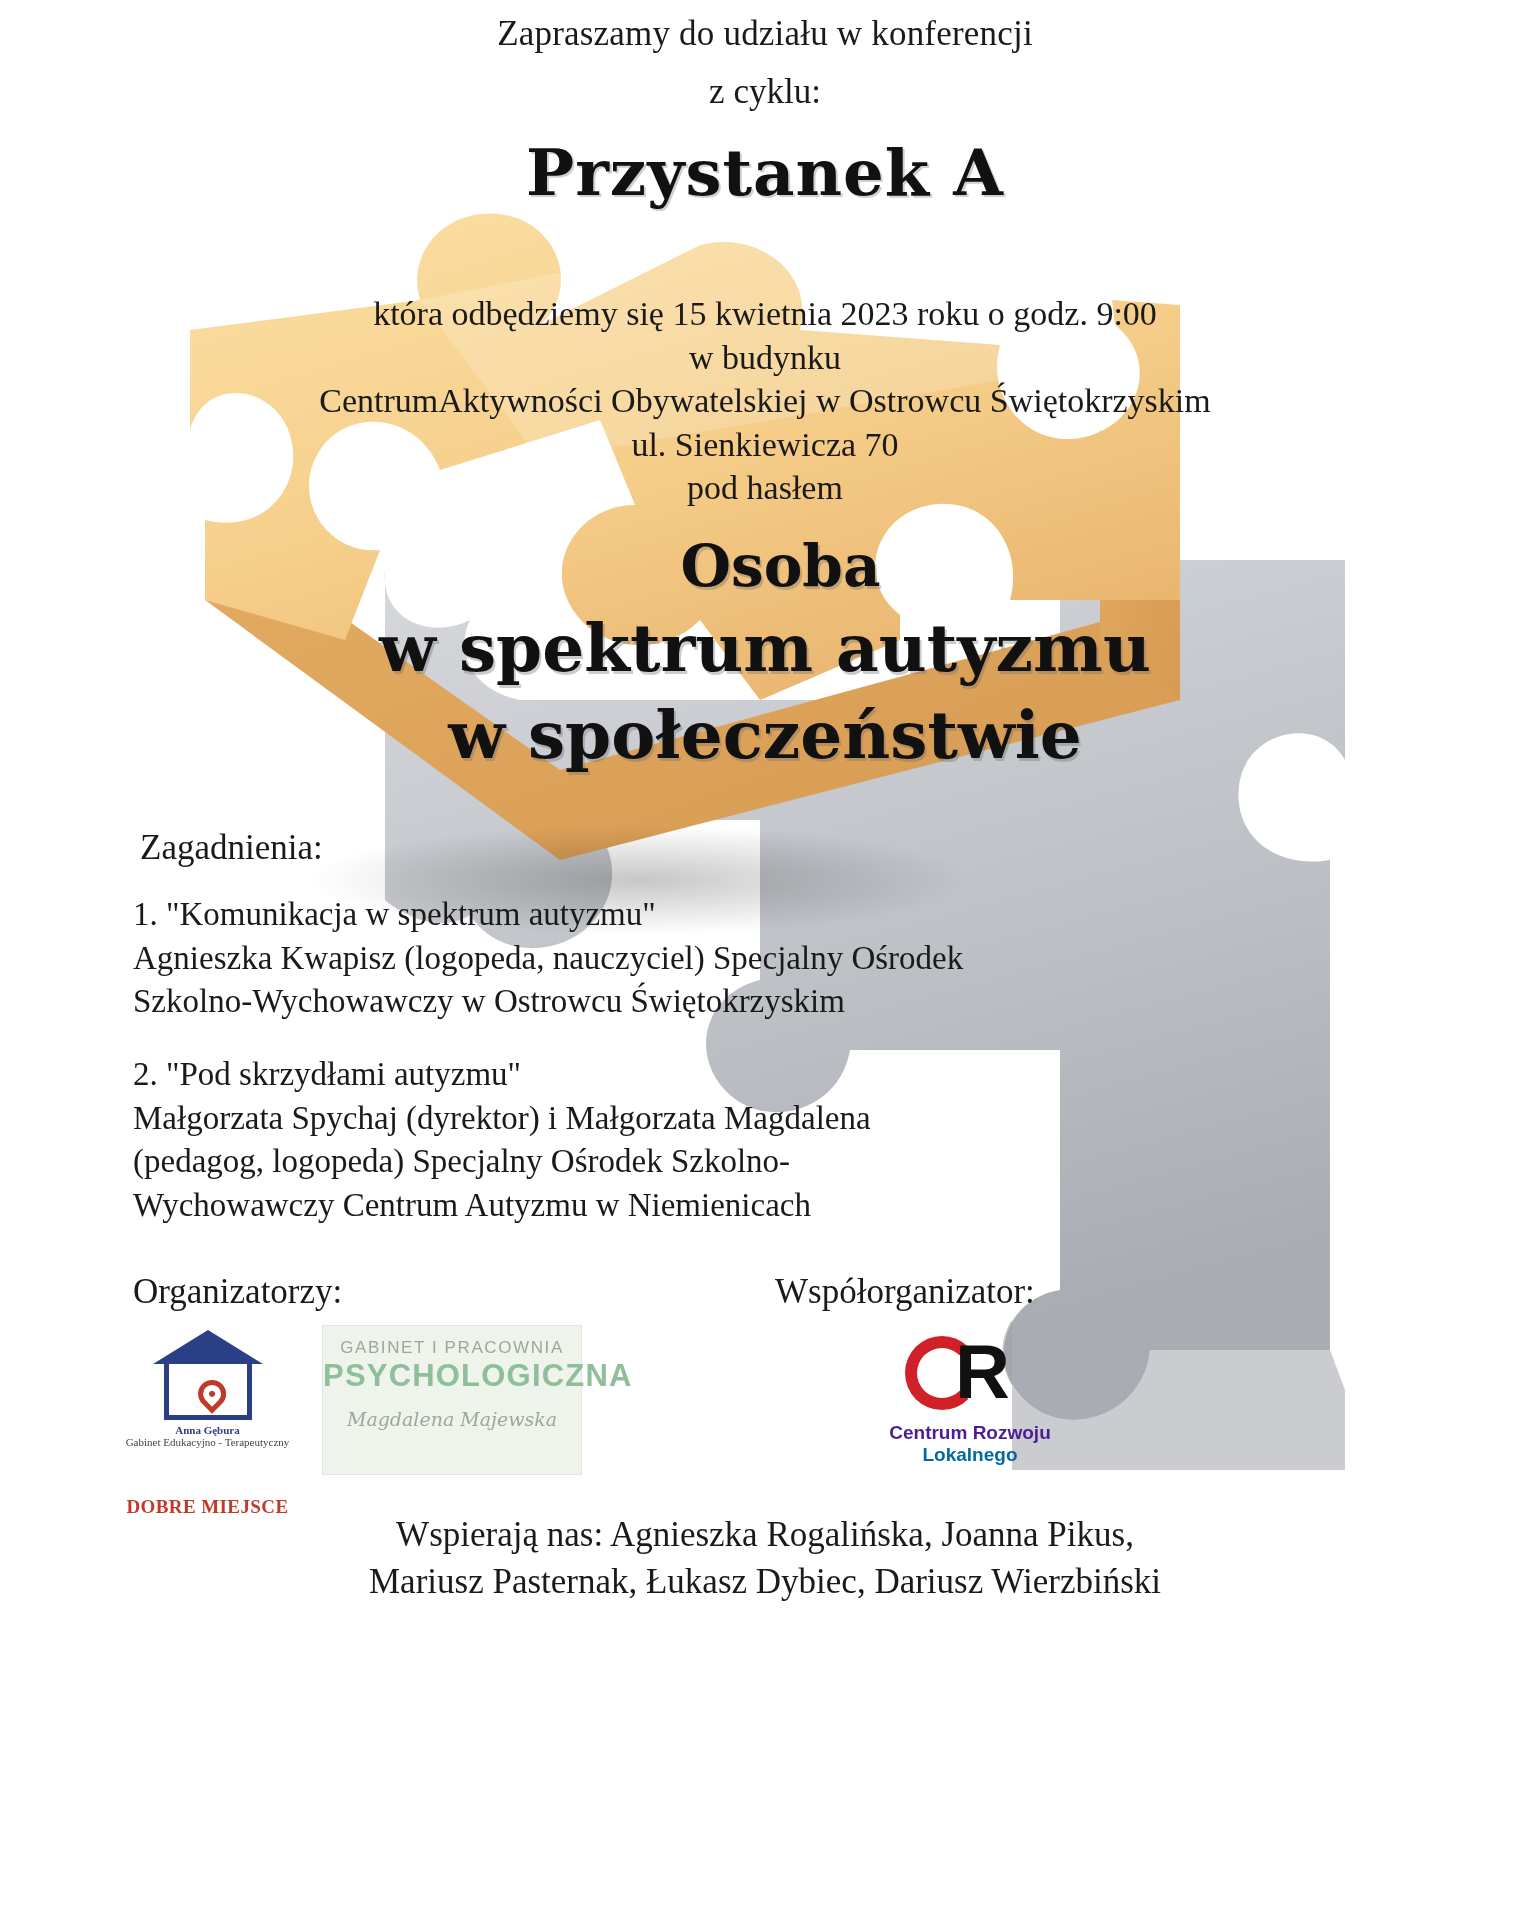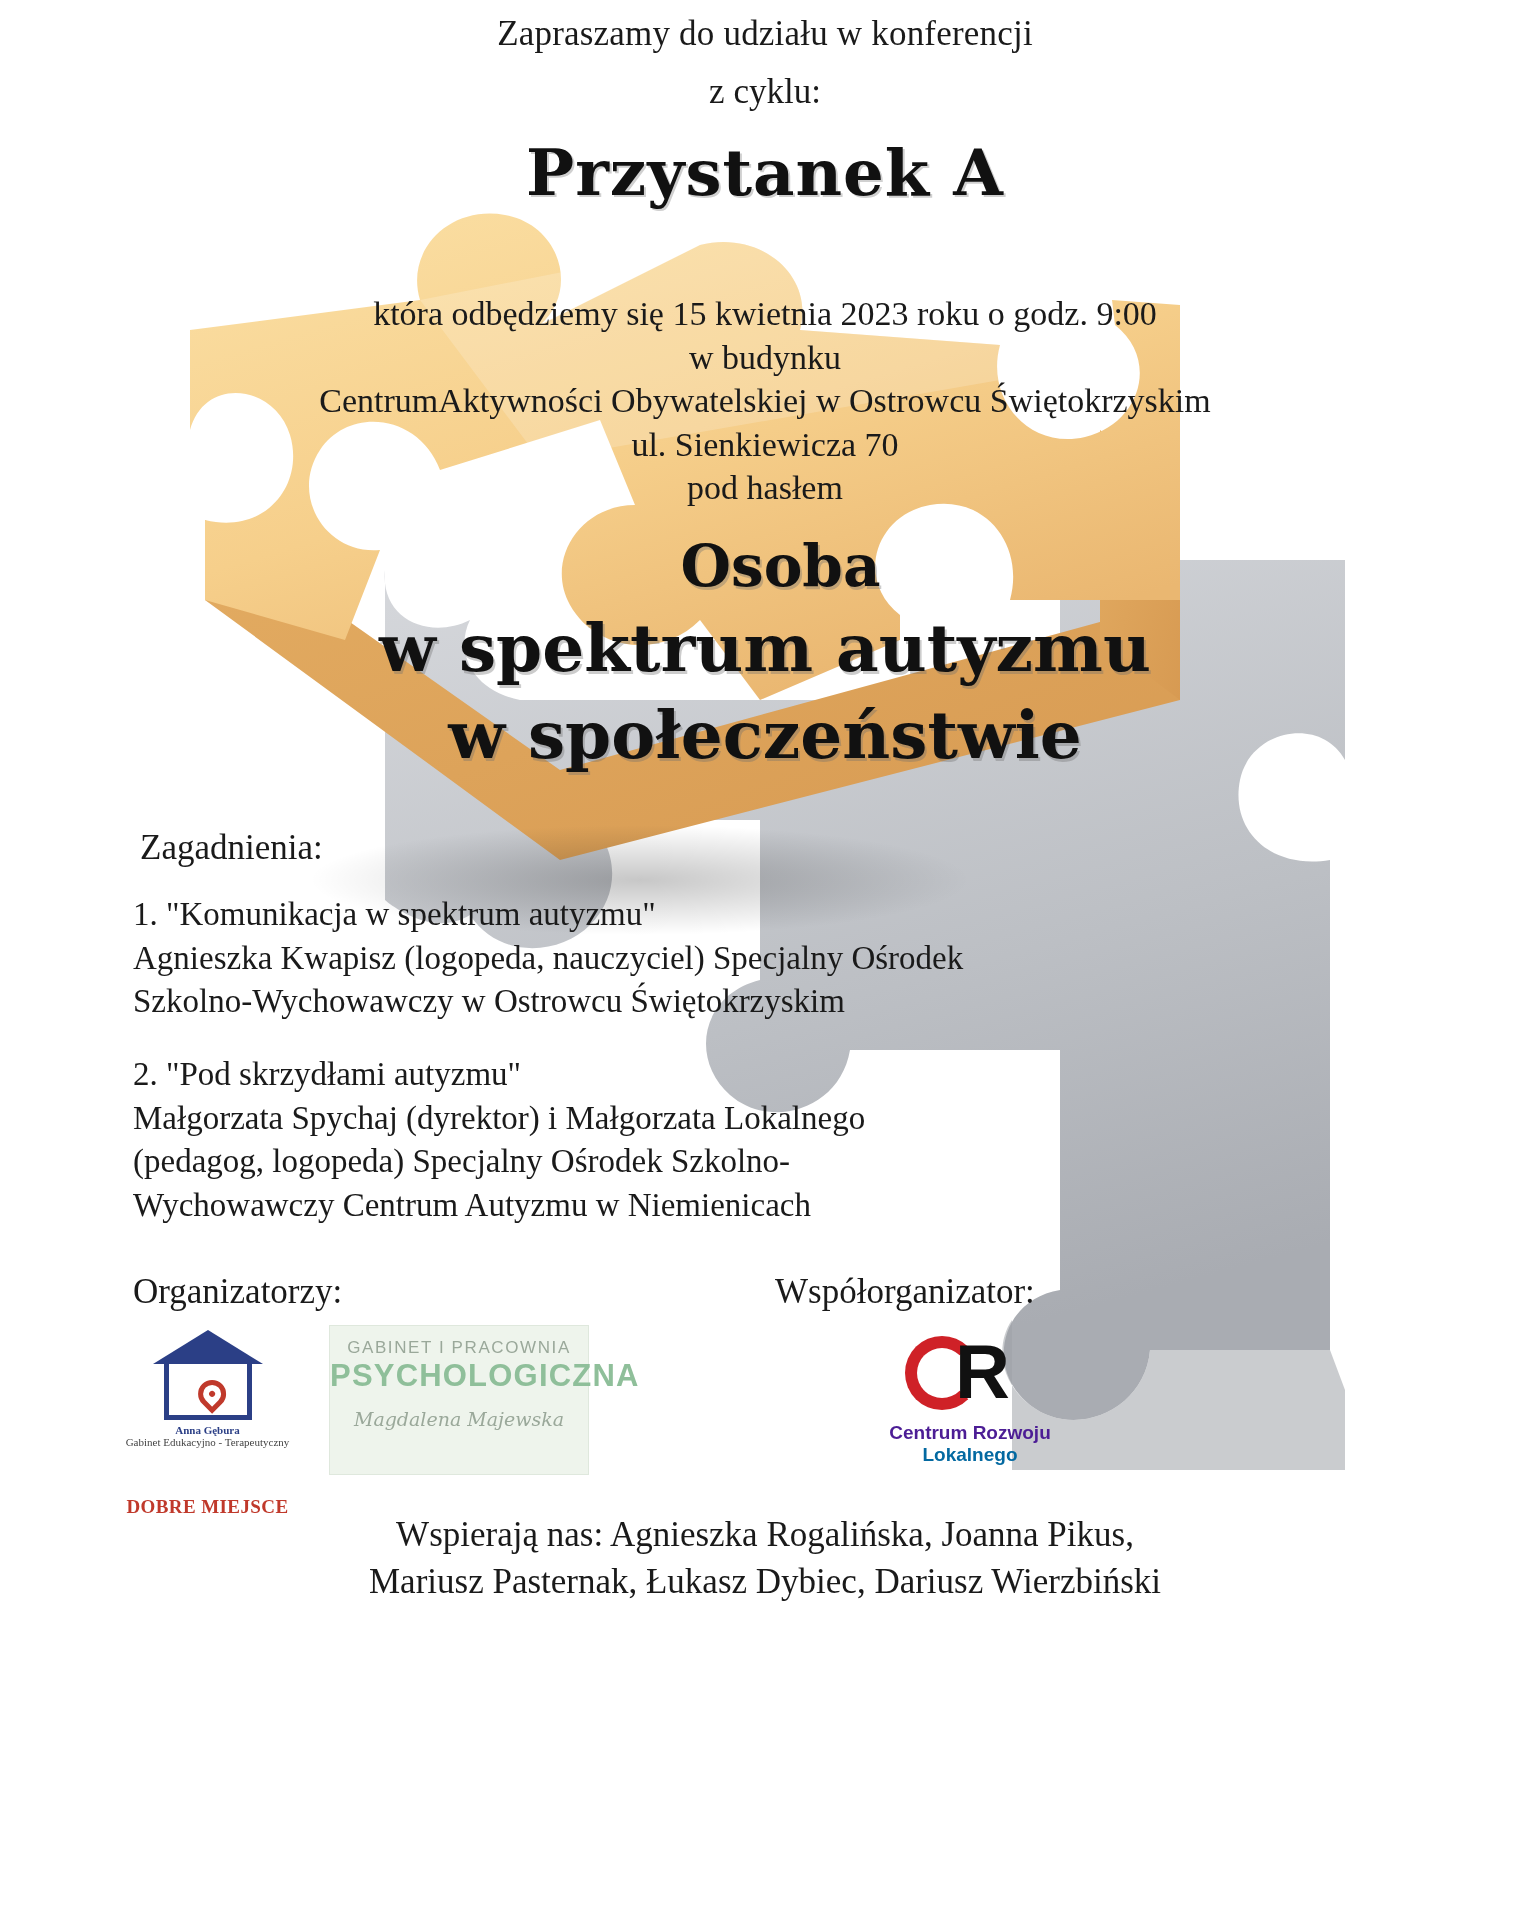--- a/index.html
+++ b/index.html
@@ -169,21 +169,21 @@
     background: #c0392b;
     border-radius: 50%;
   }
   .logo-dobre .n1 { font-size: 11px; color: #2b3f86; font-weight: bold; margin-top: 2px;}
   .logo-dobre .n2 { font-size: 11px; color: #444; }
   .logo-dobre .n3 { font-size: 19px; color: #c0392b; font-weight: bold; letter-spacing: .4px; margin-top: 48px;}
 
   
   .logo-gabinet {
     position: absolute;
-    left: 329px;
+    left: 322px;
     top: 1325px;
     width: 260px;
     height: 150px;
     background: #eef4ec;
     border: 1px solid #dfe8dd;
     box-sizing: border-box;
     text-align: center;
     padding-top: 12px;
   }
   .logo-gabinet .g1 {
@@ -394,21 +394,21 @@
   <div class="topics-head">Zagadnienia:</div>
 
   <div class="topic topic-1">
     <div>1. "Komunikacja w spektrum autyzmu"</div>
     <div>Agnieszka Kwapisz (logopeda, nauczyciel) Specjalny Ośrodek</div>
     <div>Szkolno-Wychowawczy w Ostrowcu Świętokrzyskim</div>
   </div>
 
   <div class="topic topic-2">
     <div>2. "Pod skrzydłami autyzmu"</div>
-    <div class="tline-just">Małgorzata Spychaj (dyrektor) i Małgorzata Lokalnego</div>
+    <div class="tline-just">Małgorzata Spychaj (dyrektor) i Małgorzata Magdalena</div>
     <div class="tline-just">(pedagog, logopeda) Specjalny Ośrodek Szkolno-</div>
     <div>Wychowawczy Centrum Autyzmu w Niemienicach</div>
   </div>
 
   <div class="org-head">Organizatorzy:</div>
   <div class="coorg-head">Współorganizator:</div>
 
   <div class="logo-dobre">
     <div class="house">
       <div class="roof"></div>

